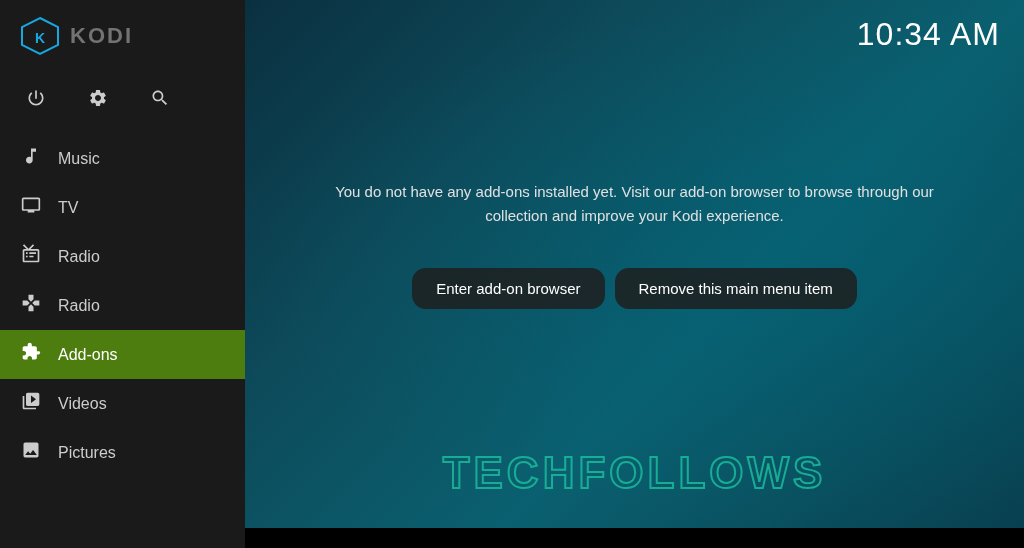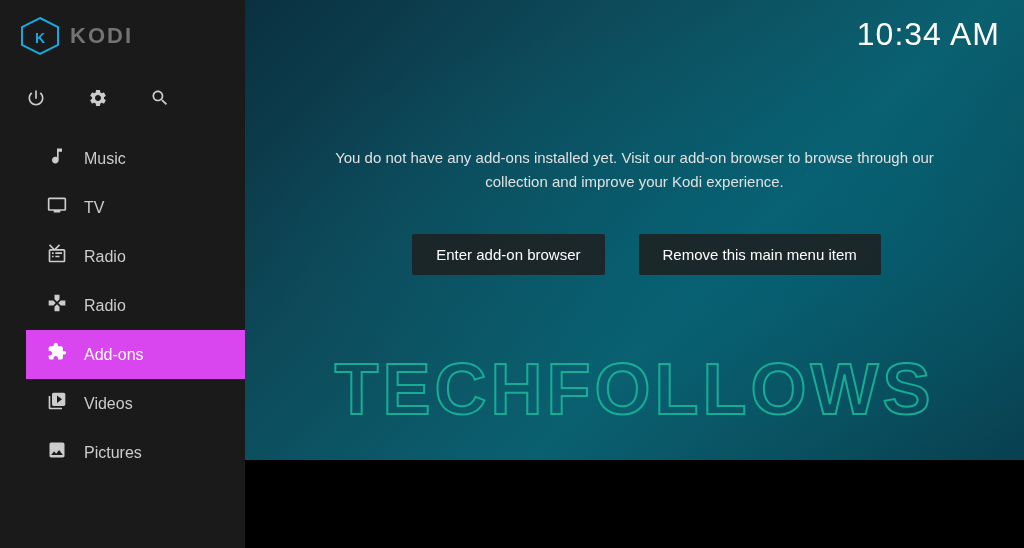--- a/index.html
+++ b/index.html
@@ -57,53 +57,52 @@
       display: flex;
       align-items: center;
       justify-content: center;
       width: 32px;
       height: 32px;
     }
 
     .sidebar-nav {
       margin-top: 10px;
       flex: 1;
-      padding-left: 26px;
     }
 
     .nav-item {
       display: flex;
       align-items: center;
       padding: 12px 20px;
       gap: 16px;
       cursor: pointer;
       color: #ccc;
       font-size: 16px;
     }
 
     .nav-item.active {
-      background: #d946ef;
+      background: #4d7c0f;
       color: #fff;
     }
 
     .nav-item .nav-icon {
       font-size: 18px;
       width: 22px;
       text-align: center;
       flex-shrink: 0;
     }
 
     .nav-item .nav-label {
       font-size: 16px;
     }
 
     
     .main-content {
       flex: 1;
-      height: 460px;
+      height: 528px;
       position: relative;
       background: linear-gradient(135deg, #0a3040 0%, #0d4a5a 30%, #0a6070 60%, #084050 100%);
       display: flex;
       flex-direction: column;
       align-items: center;
       justify-content: center;
       overflow: hidden;
     }
 
     
@@ -147,37 +146,36 @@
       margin-bottom: 40px;
     }
 
     .btn-dark {
       background: rgba(30, 30, 30, 0.85);
       color: #fff;
       border: none;
       padding: 12px 24px;
       font-size: 15px;
       cursor: pointer;
-      border-radius: 2px;
-      margin-left: 24px;
+      border-radius: 14px;
     }
 
     
     .watermark {
       position: absolute;
       bottom: 30px;
       left: 50%;
       transform: translateX(-50%);
       z-index: 10;
       display: flex;
       gap: 0px;
     }
 
     .watermark-text {
-      font-size: 72px;
+      font-size: 44px;
       font-weight: 900;
       letter-spacing: 4px;
       color: transparent;
       -webkit-text-stroke: 2px #1abc9c;
       text-stroke: 2px #1abc9c;
       font-family: 'Arial Black', sans-serif;
       text-transform: uppercase;
       opacity: 0.85;
     }
 

